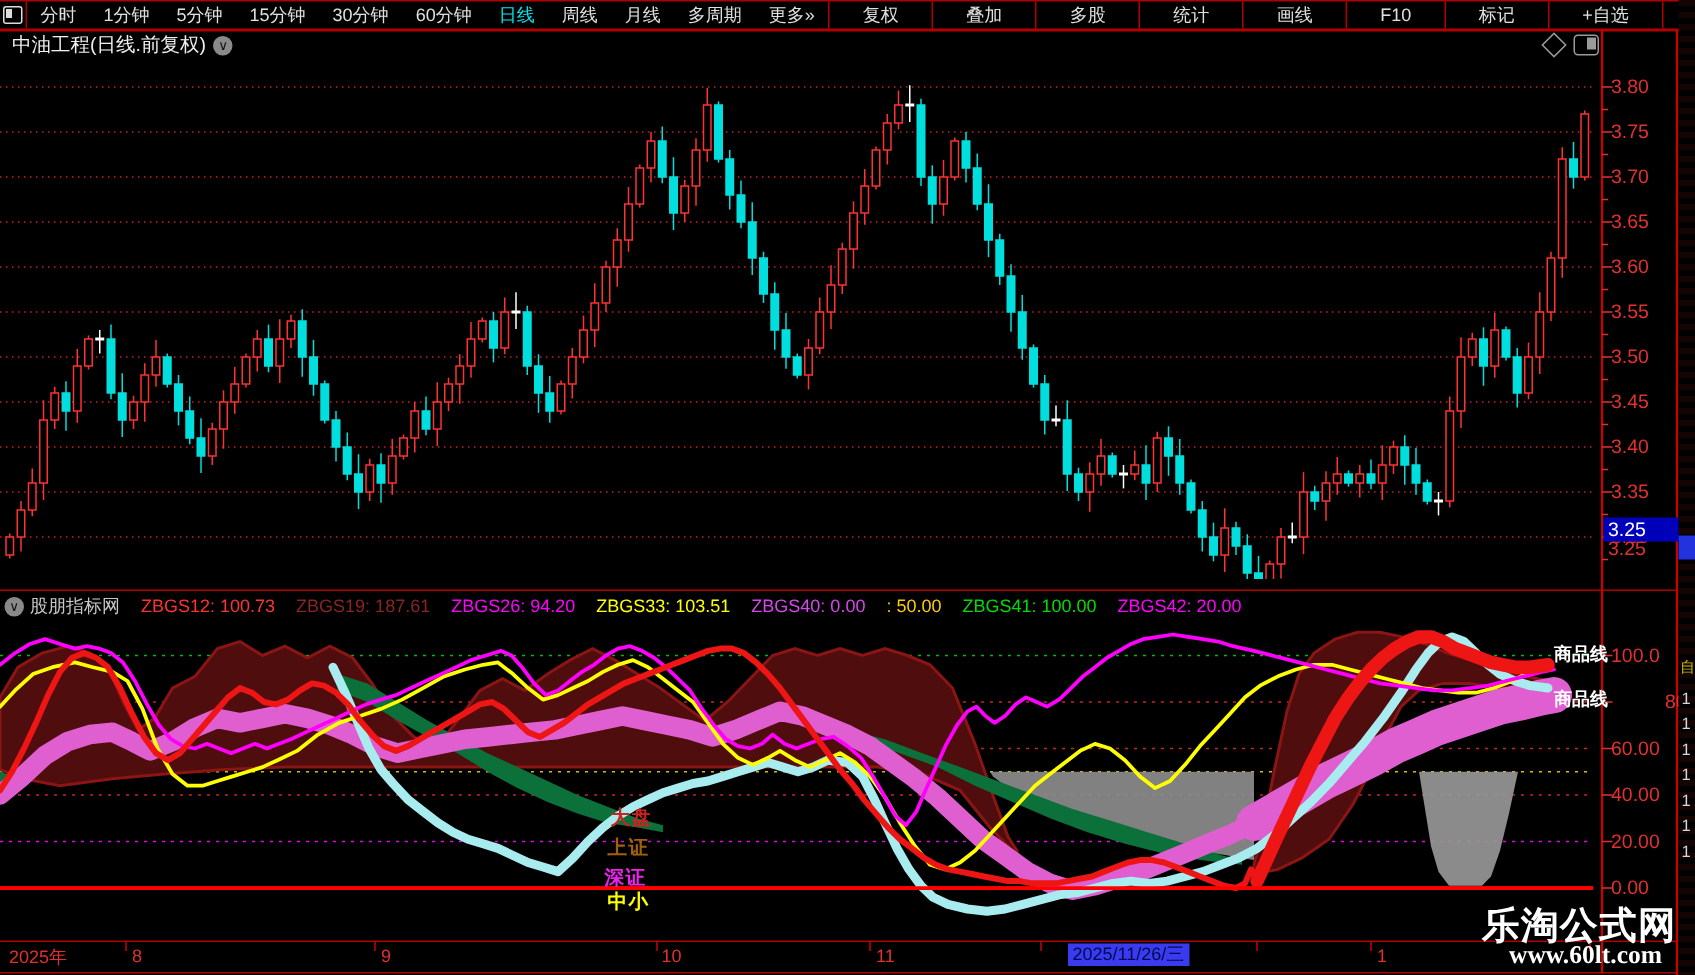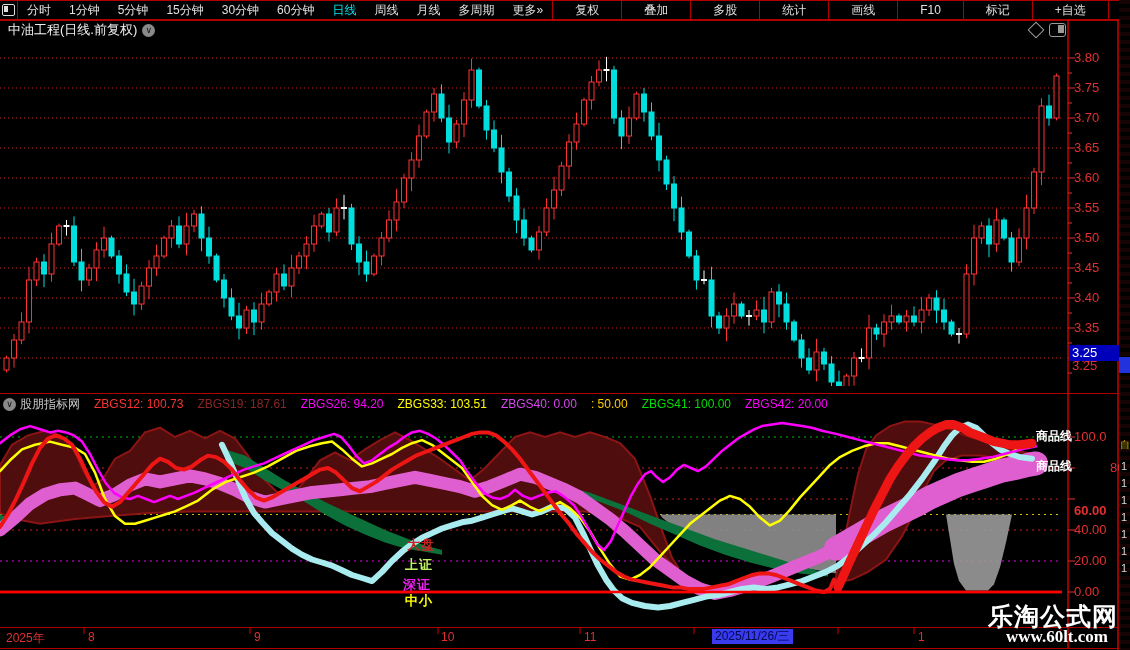--- a/index.html
+++ b/index.html
@@ -502,28 +502,28 @@
         <span class="ind-param" style="color: #d946ef;">ZBGS40: 0.00</span>
         <span class="ind-param" style="color: rgb(255, 204, 0);">: 50.00</span>
         <span class="ind-param" style="color: rgb(0, 221, 0);">ZBGS41: 100.00</span>
         <span class="ind-param" style="color: rgb(255, 0, 255);">ZBGS42: 20.00</span>
       </span>
   </div>
 
   <div id="ind-labels">
       <span class="yl" style="left: 1074px; top: 429px;">100.0</span>
       <span class="yl" style="left: 1074px; top: 460px; margin-left: 36px;">80.00</span>
-      <span class="yl" style="left: 1074px; top: 503px; font-weight: bold;">60.00</span>
+      <span class="yl" style="left: 1074px; top: 491px;">60.00</span>
       <span class="yl" style="left: 1074px; top: 522px;">40.00</span>
       <span class="yl" style="left: 1074px; top: 553px;">20.00</span>
       <span class="yl" style="left: 1074px; top: 584px;">0.00</span>
     </div>
   <div id="anno-labels">
       <span class="anno" style="left: 407px; top: 536px; color: rgb(204, 34, 34);">大盘</span>
-      <span class="anno" style="left: 405px; top: 556px; color: #bef264;">上证</span>
+      <span class="anno" style="left: 405px; top: 556px; color: #a16207;">上证</span>
       <span class="anno" style="left: 403px; top: 576px; color: rgb(238, 34, 238);">深证</span>
       <span class="anno" style="left: 405px; top: 592px; color: rgb(255, 255, 0);">中小</span>
       <span class="rlabel" style="left: 1036px; top: 428px;">商品线</span>
       <span class="rlabel" style="left: 1036px; top: 458px;">商品线</span>
     </div>
 
   <div id="date-row">
       <span class="dl" style="left: 6px;">2025年</span>
       <span class="dl" style="left: 88px;">8</span>
       <span class="dl" style="left: 254px;">9</span>

